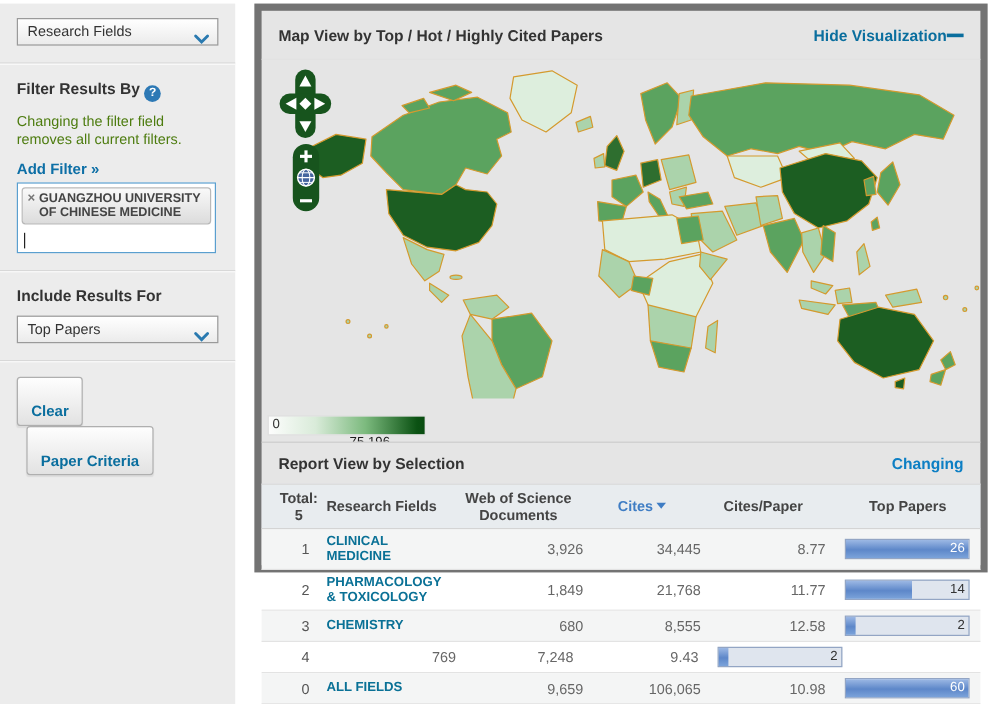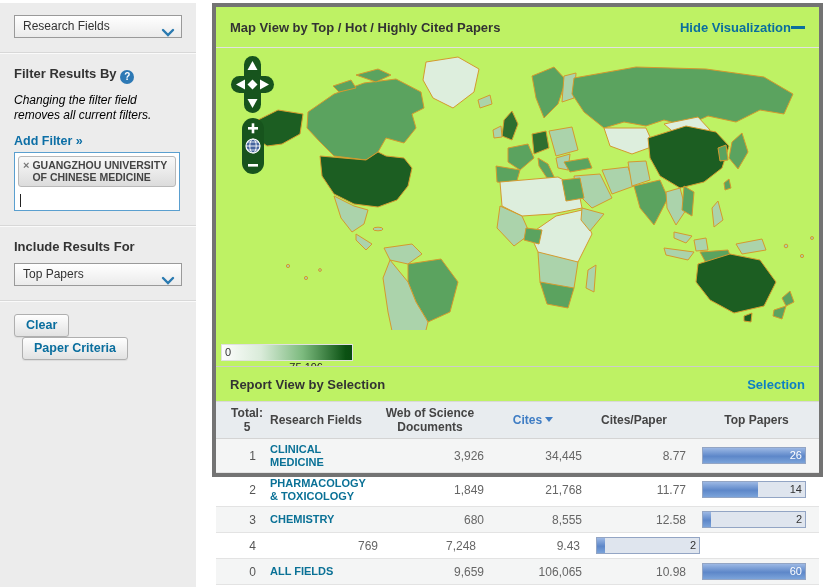--- a/index.html
+++ b/index.html
@@ -6,21 +6,21 @@
   html,body { margin:0; padding:0; }
   body {
     width:830px; height:587px; overflow:hidden; position:relative;
     background:#fff; font-family:"Liberation Sans", sans-serif; color:#333;
   }
   
   #sidebar { position:absolute; left:0; top:3px; width:196px; height:584px; background:#ececec; }
   .sb-section { padding:12px 14px 14px; }
   .sb-divider { border-top:1px solid #d8d8d8; border-bottom:1px solid #fafafa; height:0; }
   .sb-label { font-size:13px; font-weight:bold; color:#333; margin-bottom:9px; }
-  .sb-note { font-style:italic; color:#000000; font-size:12px; line-height:15px; margin:2px 0 8px; }
+  .sb-note { color:#4d7c0f; font-size:12px; line-height:15px; margin:2px 0 8px; }
   .link { color:#0d6fa6; font-weight:bold; text-decoration:none; cursor:pointer; }
   .add-filter { font-size:12.5px; display:inline-block; margin-bottom:4px; }
   .select {
     position:relative; width:168px; height:23px; border:1px solid #9a9a9a;
     background:linear-gradient(#ffffff,#ebebeb); font-size:12px; color:#333;
     line-height:21px; padding:0 26px 0 8px; cursor:pointer;
     white-space:nowrap; overflow:hidden;
   }
   .select .chev { position:absolute; right:6px; top:7px; }
   .help-icon {
@@ -34,27 +34,27 @@
   }
   .chip {
     display:flex; align-items:flex-start; gap:3px;
     background:linear-gradient(#f9f9f9,#dcdcdc); border:1px solid #b9b9b9; border-radius:3px;
     padding:2px 4px 3px 4px; font-size:10.5px; font-weight:bold; color:#444; line-height:12px;
   }
   .chip .x { color:#777; font-size:11px; line-height:12px; cursor:pointer; }
   .caret { width:1px; height:13px; background:#222; margin:7px 0 0 2px; animation:blink 1s steps(1) infinite; }
   @keyframes blink { 50% { opacity:0; } }
   .btn {
-    display:inline-block; padding:3px 11px 4px; border:1px solid #afafaf; border-radius:3px;
+    display:inline-block; padding:21px 11px 4px; border:1px solid #afafaf; border-radius:3px;
     background:linear-gradient(#fefefe,#e2e2e2); color:#0a6e9e; font-weight:bold;
     font-size:12.5px; cursor:pointer; box-shadow:0 1px 1px rgba(0,0,0,.07);
   }
   .btn + .btn { margin-left:8px; }
   
-  #panel { position:absolute; left:212px; top:3px; width:611px; height:474px; background:#bef264; border:4px solid #737373; }
+  #panel { position:absolute; left:212px; top:3px; width:611px; height:474px; background:#e5e5e5; border:6px solid #737373; }
   .panel-hd {
     display:flex; justify-content:space-between; align-items:center;
     padding:13px 14px 12px; border-bottom:1px solid #e2e2e2;
   }
   .panel-title { font-size:13px; font-weight:bold; color:#333; }
   .hide-link { font-size:13px; color:#0a6e9e; display:flex; align-items:center; gap:0;margin-left:32px; }
   .minus-icon { display:inline-block; width:14px; height:3px; background:#0a6e9e; }
   
   #map-block { position:relative; height:319px; border-bottom:1px solid #ccc; overflow:hidden; }
   #world { position:absolute; left:0; top:2px; }
@@ -270,21 +270,21 @@
     </svg>
 
     <div id="legend">
       <span class="lmin">0</span>
       <span class="lmax">75,196</span>
     </div>
   </div>
 
   <div class="report-hd">
     <div class="panel-title">Report View by Selection</div>
-    <a class="customize link">Selection</a>
+    <a class="customize link">Changing</a>
   </div>
 
   <div class="thead">
     <div class="c-rank">
       <div>Total:</div>
       <div>5</div>
     </div>
     <div class="c-field">Research Fields</div>
     <div class="c-docs">
       <div>Web of Science</div>

